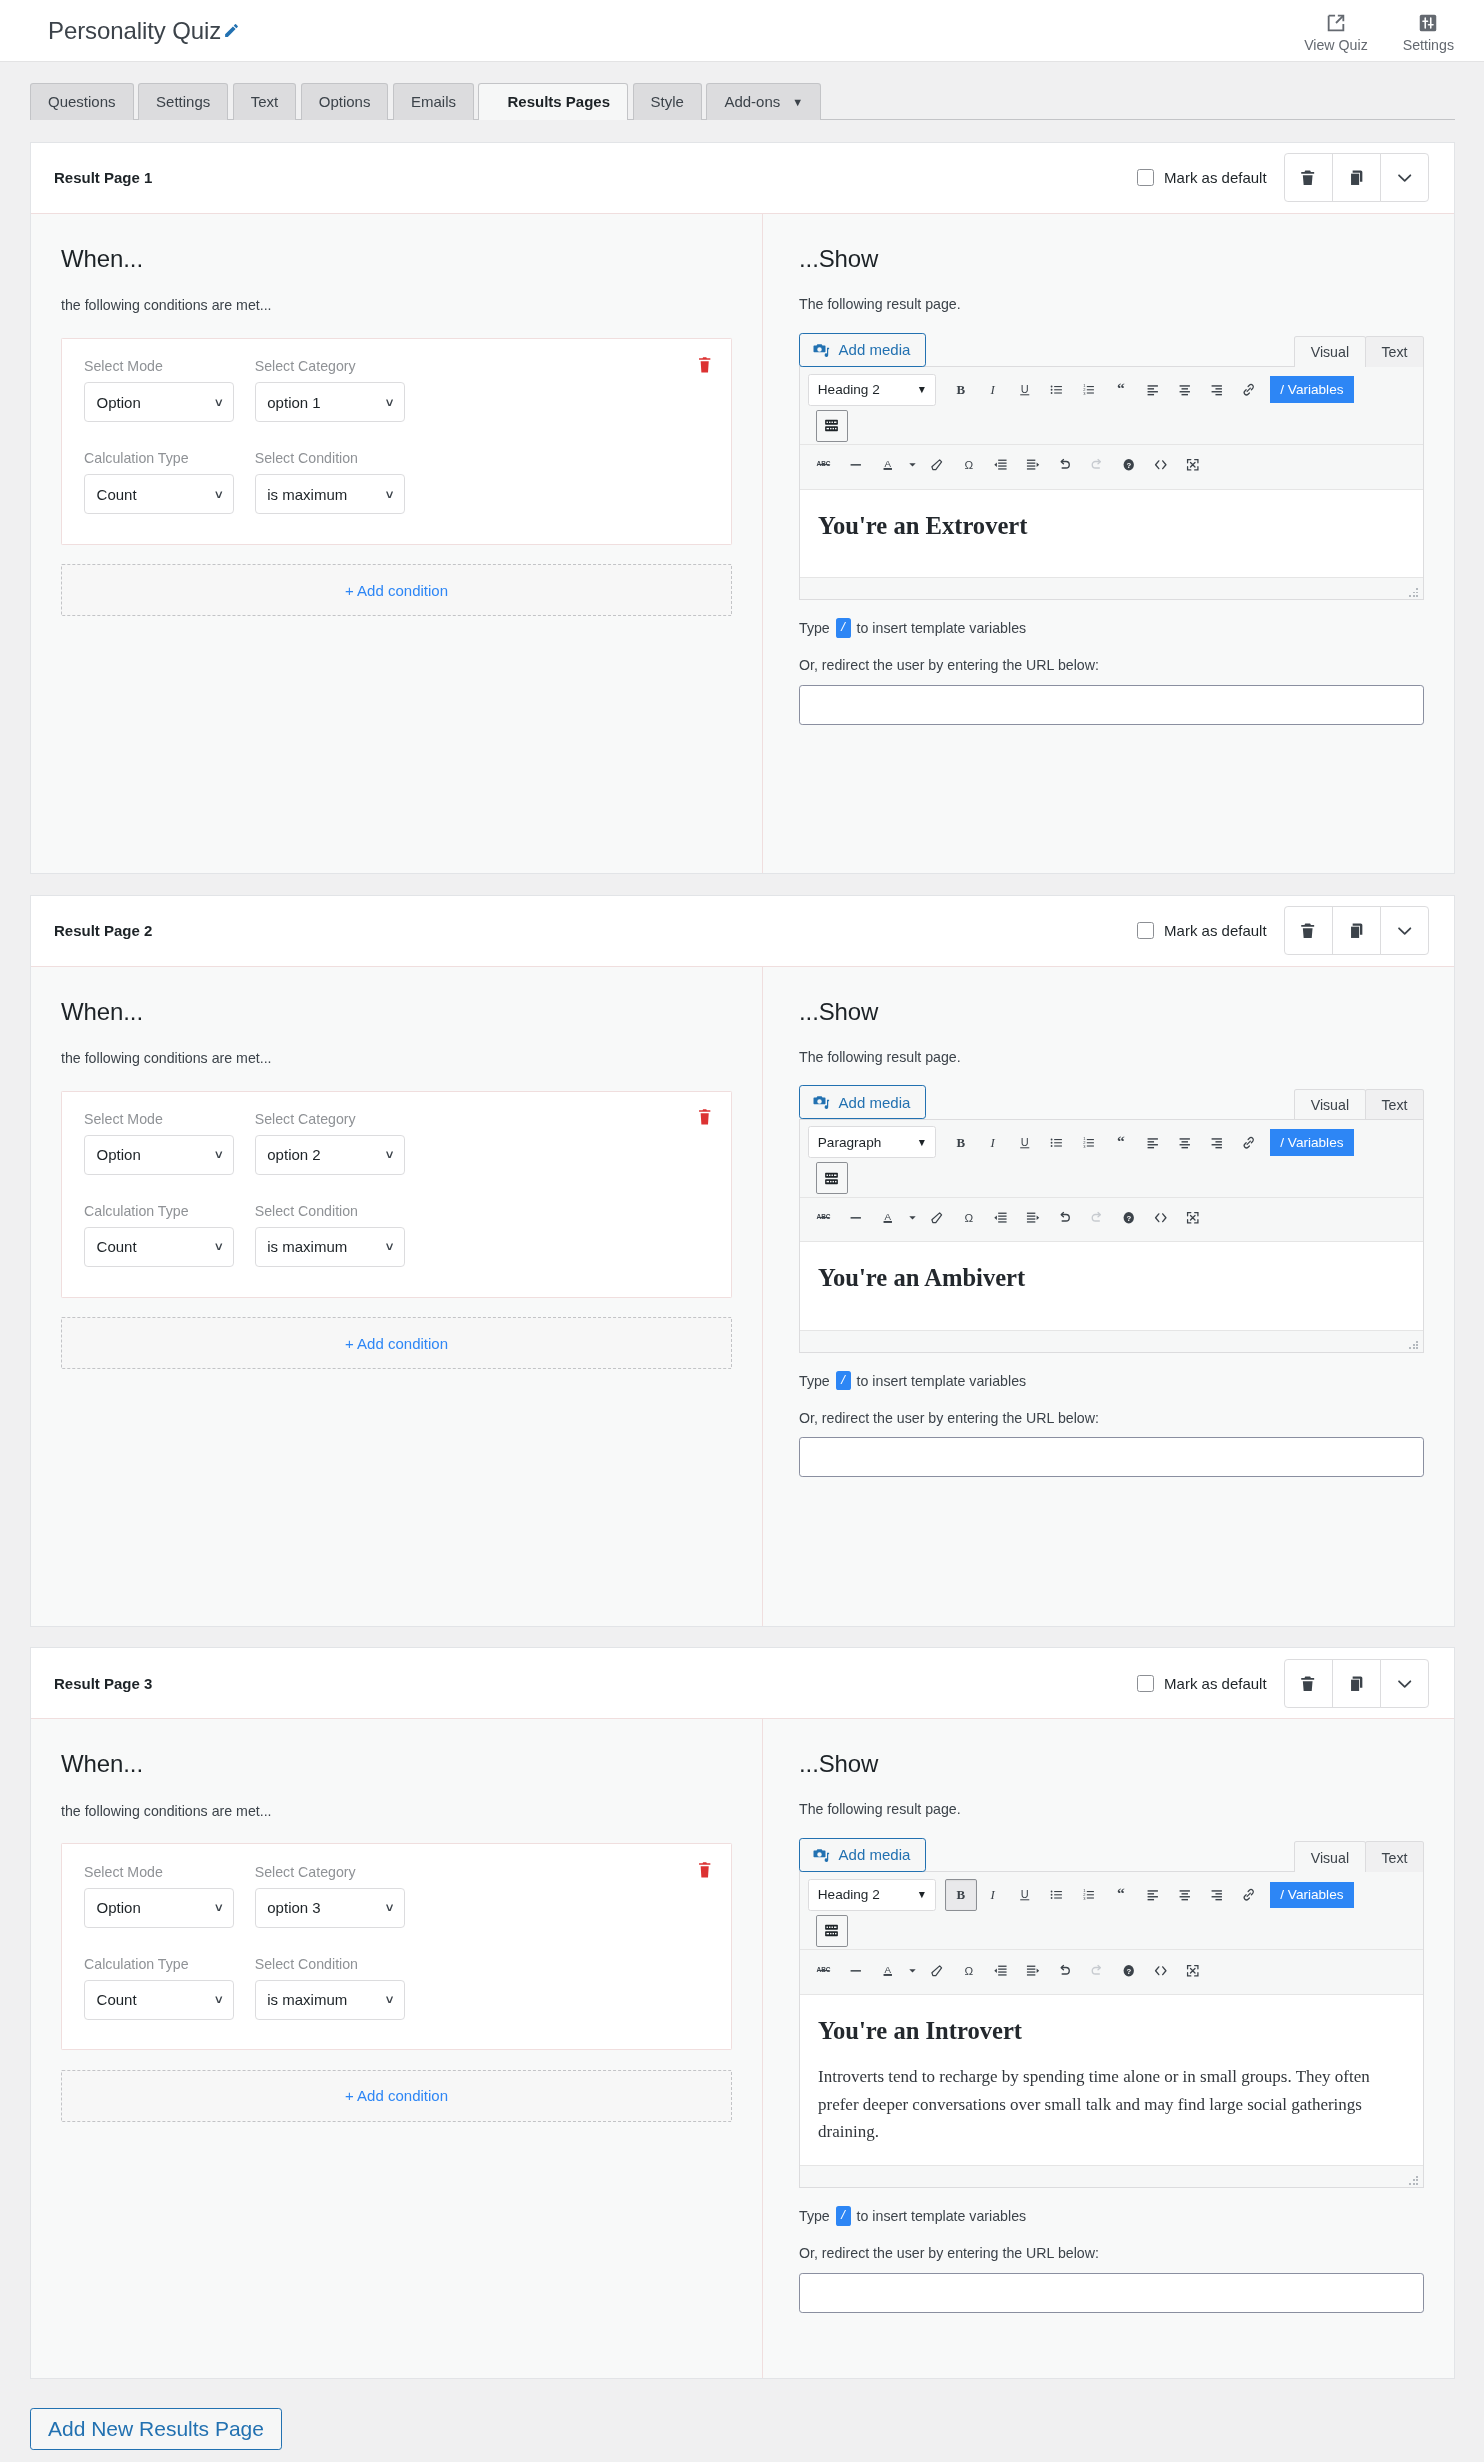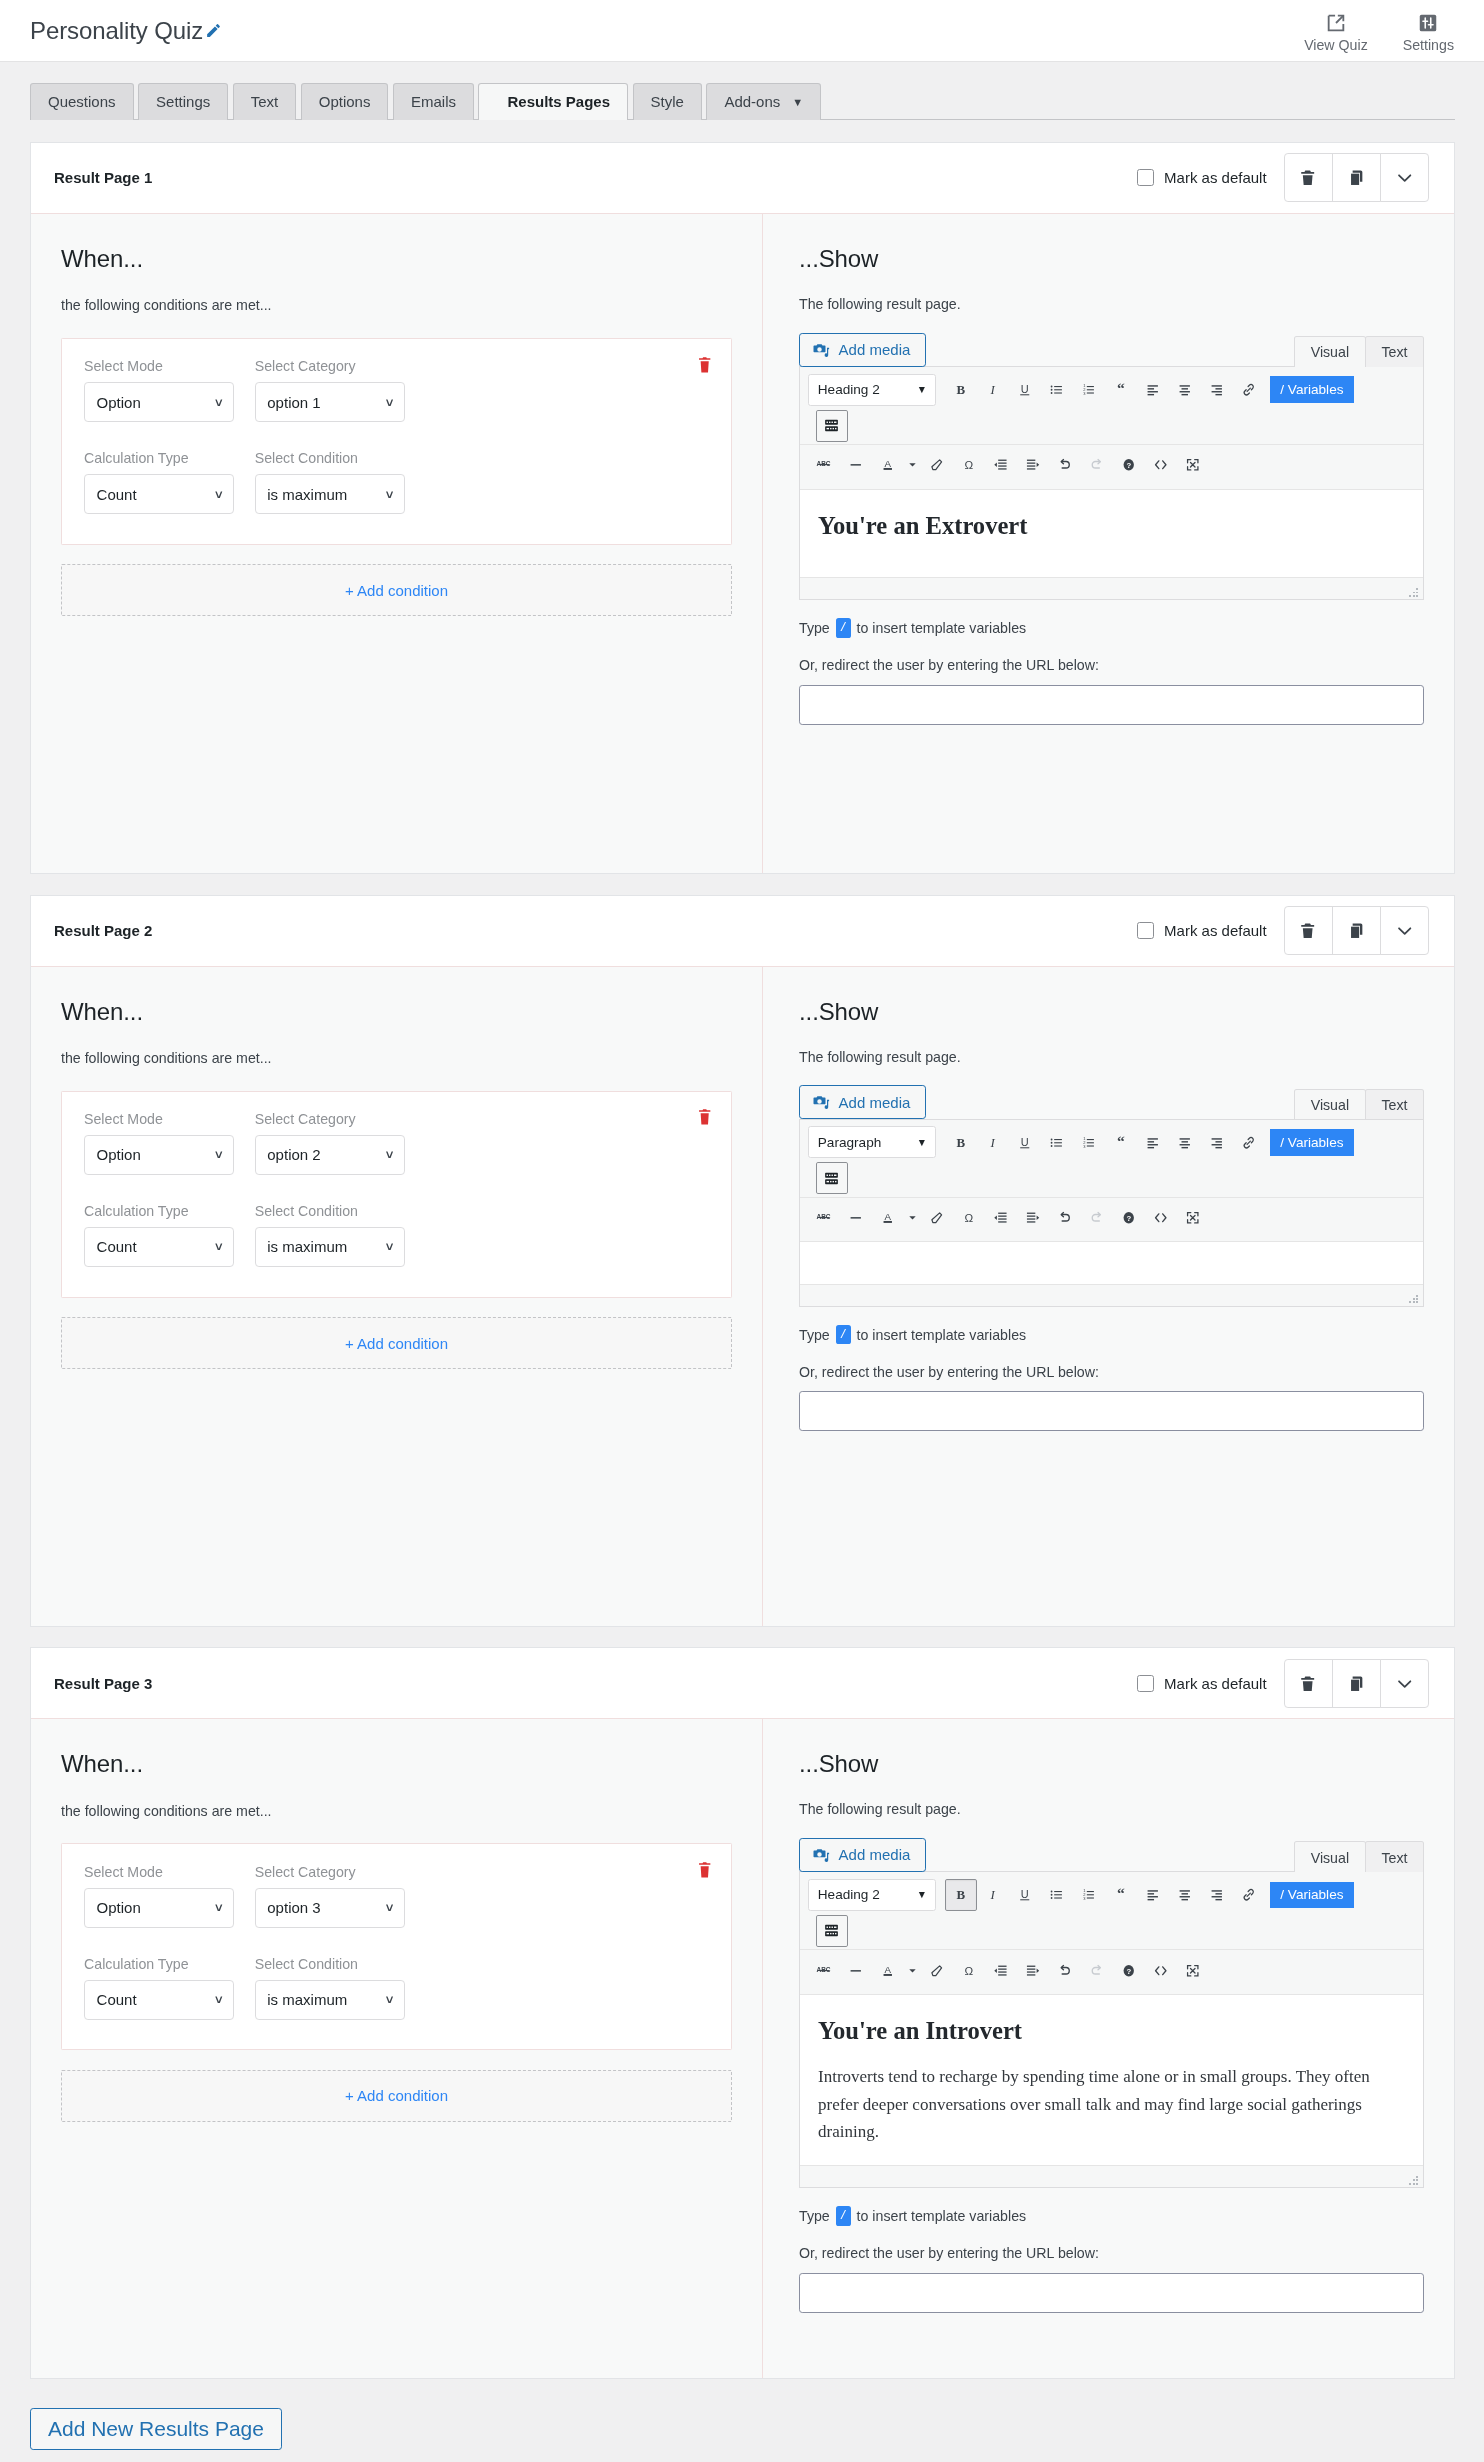--- a/index.html
+++ b/index.html
@@ -12,21 +12,21 @@
     -webkit-font-smoothing:antialiased;
   }
 
   
   .topbar{
     background:#fff; height:62px;
     display:flex; align-items:center; justify-content:space-between;
     padding:0 31px 0 30px;
     border-bottom:0.6px solid #e3e3e4;
   }
-  .title-wrap{display:flex;align-items:center;gap:2px;}
+  .title-wrap{display:flex;align-items:center;gap:2px;margin-left:18px;}
   .quiz-title{font-size:24px;font-weight:400;color:#3c434a;letter-spacing:-0.1px;}
   .pencil-icon{display:inline-block;width:17px;height:17px;color:#2271b1;}
   .pencil-icon svg{display:block;width:17px;height:17px;}
 
   .top-actions{display:flex;align-items:flex-start;gap:35px;padding-top:3.9px;}
   .top-action{display:flex;flex-direction:column;align-items:center;gap:3.9px;cursor:pointer;}
   .top-action .ta-ico{width:22px;height:22px;color:#646970;}
   .top-action .ta-ico svg{display:block;width:22px;height:22px;}
   .top-action .ta-label{font-size:14.2px;color:#646970;}
 
@@ -868,20 +868,21 @@
                   <path d="M9 4H4v5"></path>
                   <path d="M15 4h5v5"></path>
                   <path d="M9 20H4v-5"></path>
                   <path d="M15 20h5v-5"></path>
                   <path d="M8.5 8.5l7 7M15.5 8.5l-7 7"></path>
                 </svg>
               </div>
           </div>
 
           <div class="editor-area">
+            <div class="ed-h2">You're an Ambivert</div>
           </div>
           <div class="ed-foot">
             <span class="resize-grip">
               <i style="right:0;bottom:0"></i>
                 <i style="right:3.2px;bottom:0"></i>
                 <i style="right:6.5px;bottom:0"></i>
               <i style="right:0;bottom:3.2px"></i>
                 <i style="right:3.2px;bottom:3.2px"></i>
               <i style="right:0;bottom:6.5px"></i>
             </span>

